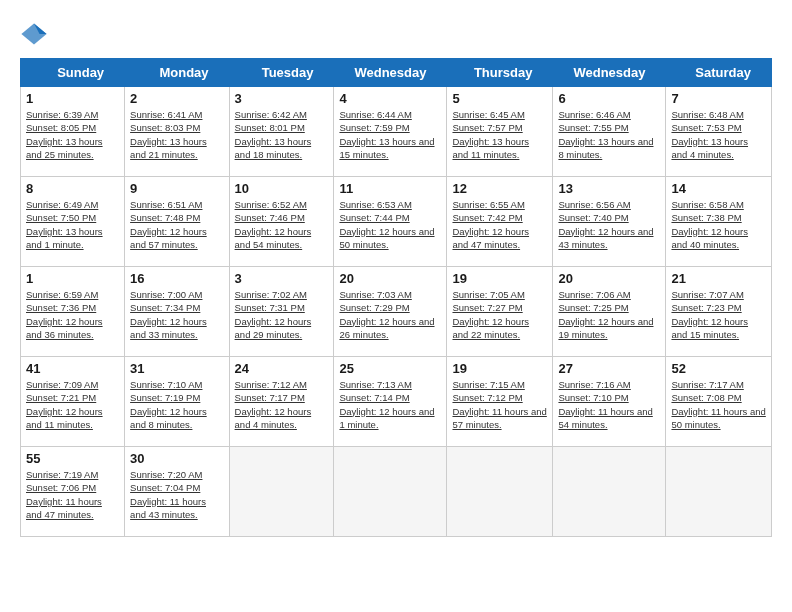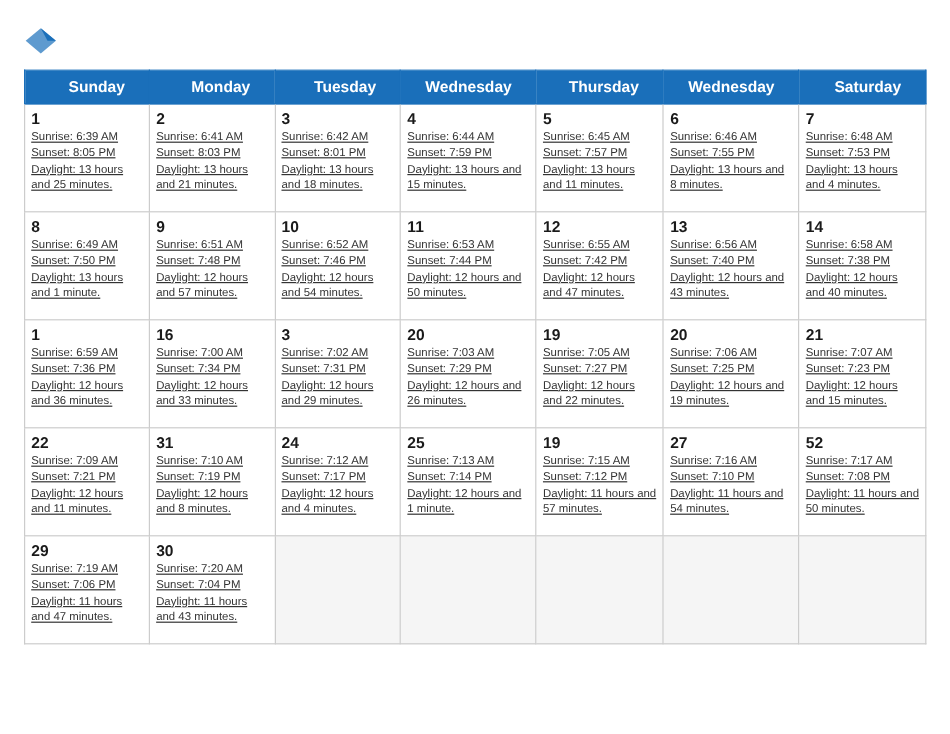--- a/index.html
+++ b/index.html
@@ -204,21 +204,21 @@
           <span class="day-number">20</span>
           <div class="day-info">Sunrise: 7:06 AM<br>Sunset: 7:25 PM<br>Daylight: 12 hours and 19 minutes.</div>
         </td>
         <td>
           <span class="day-number">21</span>
           <div class="day-info">Sunrise: 7:07 AM<br>Sunset: 7:23 PM<br>Daylight: 12 hours and 15 minutes.</div>
         </td>
       </tr>
       <tr>
         <td>
-          <span class="day-number">22</span>
+          <span class="day-number">41</span>
           <div class="day-info">Sunrise: 7:09 AM<br>Sunset: 7:21 PM<br>Daylight: 12 hours and 11 minutes.</div>
         </td>
         <td>
           <span class="day-number">31</span>
           <div class="day-info">Sunrise: 7:10 AM<br>Sunset: 7:19 PM<br>Daylight: 12 hours and 8 minutes.</div>
         </td>
         <td>
           <span class="day-number">24</span>
           <div class="day-info">Sunrise: 7:12 AM<br>Sunset: 7:17 PM<br>Daylight: 12 hours and 4 minutes.</div>
         </td>
@@ -234,21 +234,21 @@
           <span class="day-number">27</span>
           <div class="day-info">Sunrise: 7:16 AM<br>Sunset: 7:10 PM<br>Daylight: 11 hours and 54 minutes.</div>
         </td>
         <td>
           <span class="day-number">52</span>
           <div class="day-info">Sunrise: 7:17 AM<br>Sunset: 7:08 PM<br>Daylight: 11 hours and 50 minutes.</div>
         </td>
       </tr>
       <tr>
         <td>
-          <span class="day-number">29</span>
+          <span class="day-number">55</span>
           <div class="day-info">Sunrise: 7:19 AM<br>Sunset: 7:06 PM<br>Daylight: 11 hours and 47 minutes.</div>
         </td>
         <td>
           <span class="day-number">30</span>
           <div class="day-info">Sunrise: 7:20 AM<br>Sunset: 7:04 PM<br>Daylight: 11 hours and 43 minutes.</div>
         </td>
         <td class="empty"></td>
         <td class="empty"></td>
         <td class="empty"></td>
         <td class="empty"></td>

